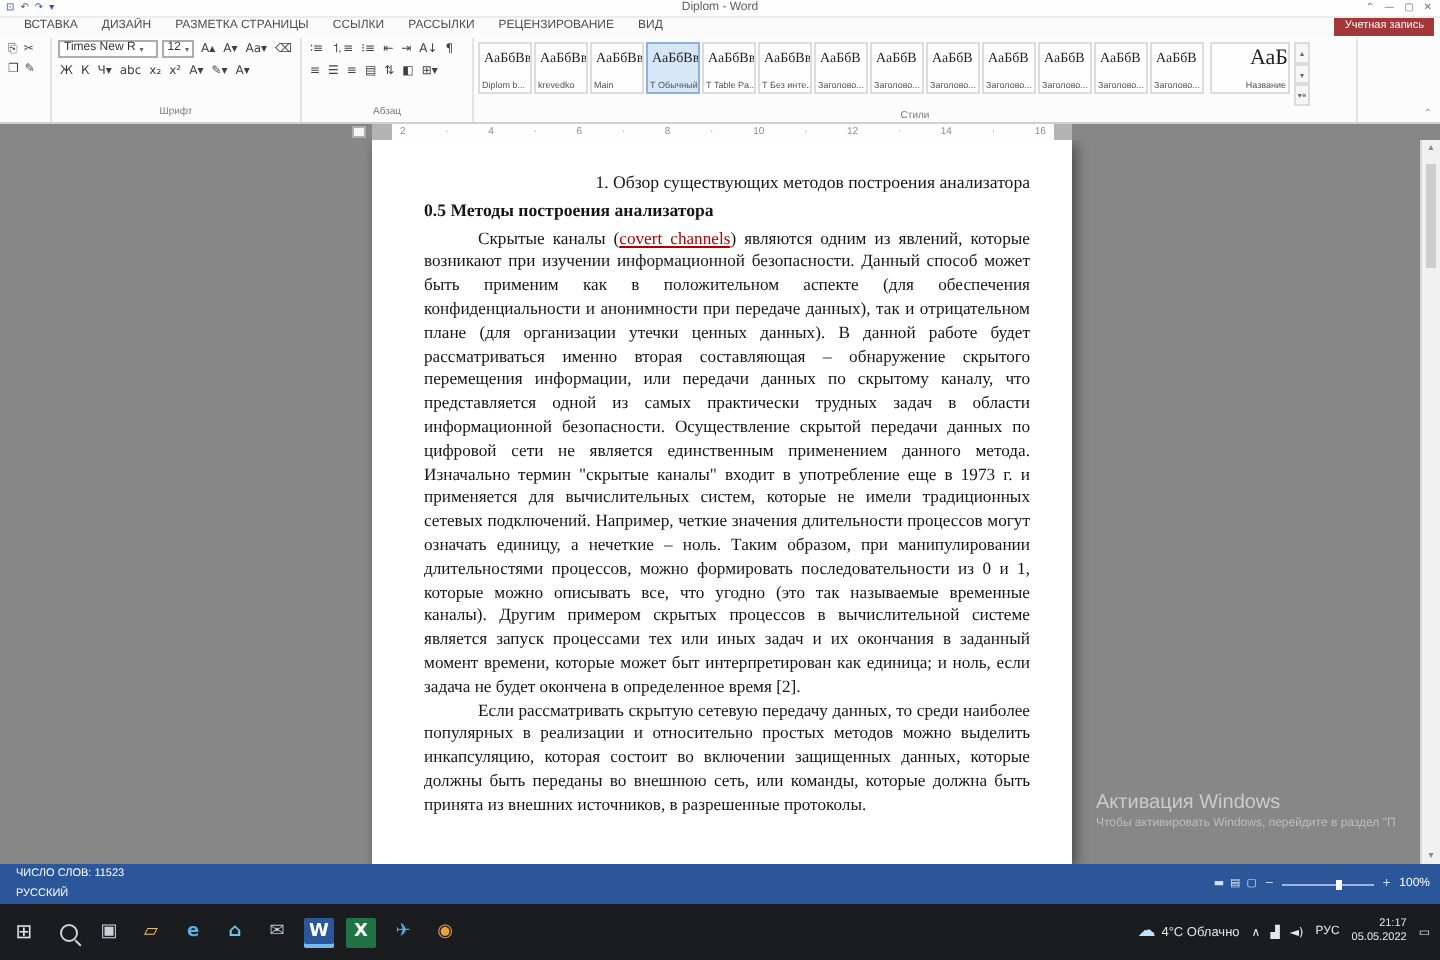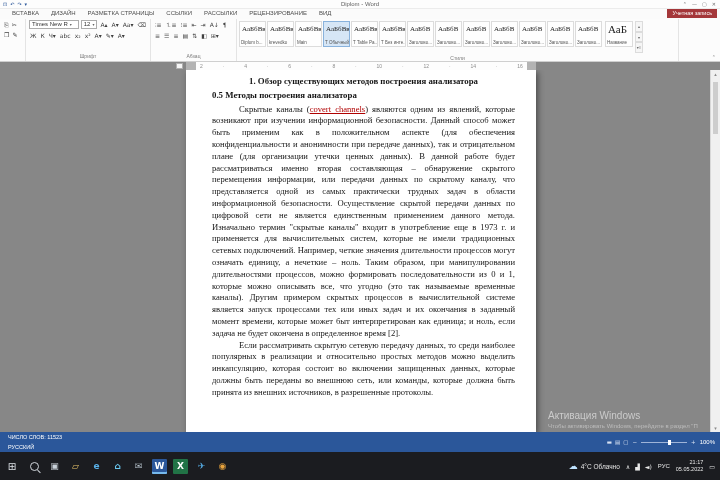--- a/index.html
+++ b/index.html
@@ -27,21 +27,21 @@
   .frow{display:flex;align-items:center;gap:2px;padding:1px 3px;}
   .combo{height:9px;background:#fff;border:1px solid #ACACAC;font-size:6px;line-height:7px;color:#333;
     padding:0 2px;display:flex;align-items:center;gap:2px;white-space:nowrap;box-sizing:border-box;}
   .arr{font-size:4px;color:#666;}
   .rbtn{font-size:6px;line-height:9px;color:#3f3f3f;padding:0 1px;font-family:"DejaVu Sans",sans-serif;white-space:nowrap;}
   
   .tiles{display:flex;align-items:flex-start;gap:1px;padding:2px 1px 0 2px;}
   .tile{width:27px;height:26px;background:#FEFEFE;border:1px solid #DCDCDC;box-sizing:border-box;
     display:flex;flex-direction:column;justify-content:space-between;overflow:hidden;flex:0 0 auto;}
   .tile.sel{border:1px solid #89B2DC;background:#D6E6F6;}
-  .tile.bigtile{width:28px;}
+  .tile.bigtile{width:40px;align-items:flex-end;}
   .tsample{font-family:"Liberation Serif",serif;font-size:7px;line-height:12px;color:#222;
     text-align:left;padding:1px 0 0 2px;white-space:nowrap;overflow:hidden;}
   .tsample.bigs{font-size:11px;line-height:13px;}
   .tname{font-size:4.5px;line-height:7px;color:#555;padding:0 1px;white-space:nowrap;overflow:hidden;}
   .galarrows{width:10px;display:flex;flex-direction:column;padding:2px 0;}
   .gbtn{flex:1;border:1px solid #DCDCDC;background:#F6F6F6;font-size:4px;color:#666;
     display:flex;align-items:center;justify-content:center;margin:0 1px;}
   .collapse{position:absolute;right:4px;bottom:1px;font-size:5px;color:#8a8a8a;line-height:6px;}
   
   .rulerband{position:absolute;top:62px;left:0;right:0;height:8px;background:#878787;}
@@ -49,30 +49,30 @@
   .rulerstrip{position:absolute;left:186px;top:0;width:350px;height:8px;background:#B3B3B3;}
   .rulerwhite{position:absolute;left:10px;top:0;width:331px;height:8px;background:#FDFDFD;
     display:flex;align-items:center;justify-content:space-between;padding:0 4px;box-sizing:border-box;}
   .rnum{font-size:5px;color:#8d8d8d;line-height:8px;}
   
   .canvas{position:absolute;top:70px;left:0;right:0;bottom:48px;background:#878787;overflow:hidden;}
   .page{position:absolute;left:186px;top:0;width:350px;height:100%;background:#FFFFFF;
     box-shadow:2px 2px 6px rgba(0,0,0,.45);box-sizing:border-box;
     padding:6px 21px 0 26px;overflow:hidden;}
   .doc{font-family:"Liberation Serif",serif;color:#161616;}
-  .dheading{font-size:8.8px;font-weight:bold;text-align:center;line-height:11.8px;margin:0 0 2px 0;}
+  .dheading{font-size:8.8px;font-weight:normal;text-align:right;line-height:11.8px;margin:10px 0 2px 0;}
   .dsub{font-size:8.8px;font-weight:bold;text-align:left;line-height:11.8px;margin:0 0 2px 0;}
   .dpar{font-size:8.6px;line-height:11.8px;text-align:justify;text-indent:27px;margin:0;}
   .dlink{color:#B00000;text-decoration:underline;}
   .vscroll{position:absolute;right:0;top:0;bottom:0;width:9px;background:#F0F0F0;border-left:1px solid #D8D8D8;}
   .vsarrow{display:block;text-align:center;font-size:5px;color:#8a8a8a;line-height:8px;}
   .vsthumb{position:absolute;left:2px;top:12px;width:5px;height:52px;background:#CDCDCD;}
   .vsdown{position:absolute;bottom:0;left:0;right:0;}
   
-  .activation{position:absolute;right:6px;bottom:2px;width:166px;overflow:hidden;}
+  .activation{position:absolute;right:6px;bottom:16px;width:166px;overflow:hidden;}
   .act-title{font-size:10px;color:#CBCBCB;line-height:12px;}
   .act-sub{font-size:6px;color:#BDBDBD;line-height:8px;white-space:nowrap;overflow:hidden;}
   
   .statusbar{position:absolute;left:0;right:0;bottom:28px;height:20px;background:#2B579A;color:#fff;}
   .sline{font-size:5.5px;line-height:10px;padding-left:8px;white-space:nowrap;}
   .szoom{position:absolute;right:5px;top:0;height:20px;display:flex;align-items:center;gap:4px;}
   .sico{font-size:5.5px;color:#D8E2F2;font-family:"DejaVu Sans",sans-serif;line-height:8px;}
   .ztrack{width:46px;height:1px;background:#9FB4D8;position:relative;}
   .zthumb{position:absolute;left:58%;top:-2px;width:3px;height:5px;background:#FFFFFF;}
   .zlabel{font-size:6px;color:#fff;}

